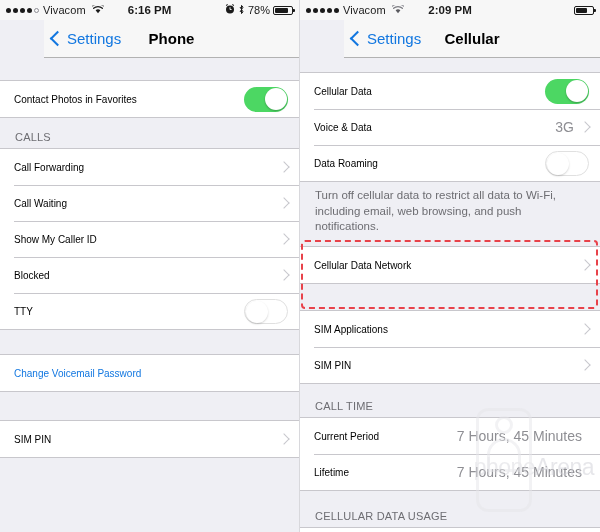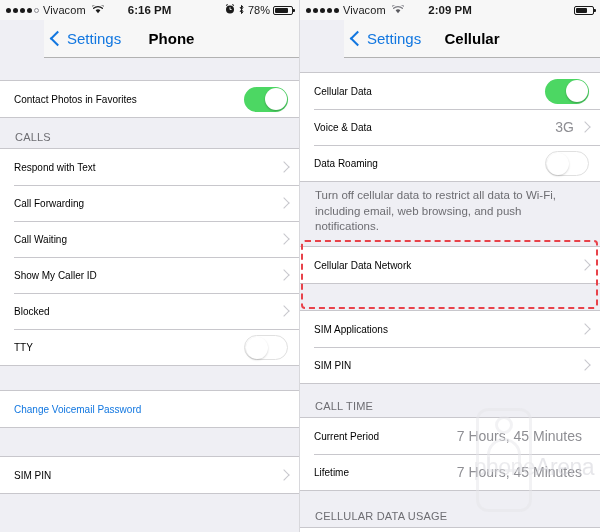--- a/index.html
+++ b/index.html
@@ -340,24 +340,20 @@
             </span>
         </div>
       </div>
 
       <div class="gap" style="height:30px">
         <div class="section-header">CALLS</div>
       </div>
 
       <div class="group">
         <div class="row">
-          <span class="row-label">Respond with Text</span>
-          <span class="chev"></span>
-        </div>
-        <div class="row">
           <span class="row-label">Call Forwarding</span>
           <span class="chev"></span>
         </div>
         <div class="row">
           <span class="row-label">Call Waiting</span>
           <span class="chev"></span>
         </div>
         <div class="row">
           <span class="row-label">Show My Caller ID</span>
           <span class="chev"></span>

